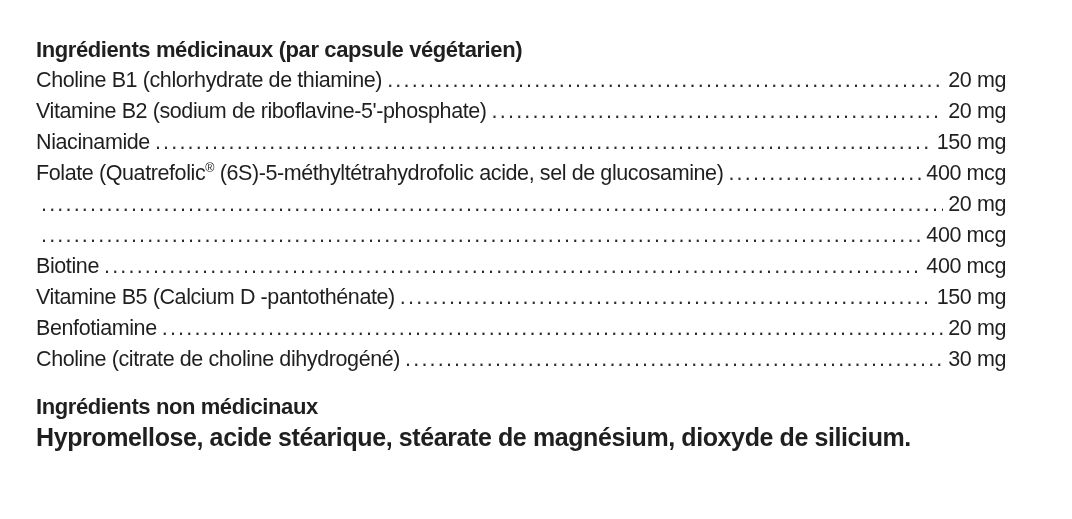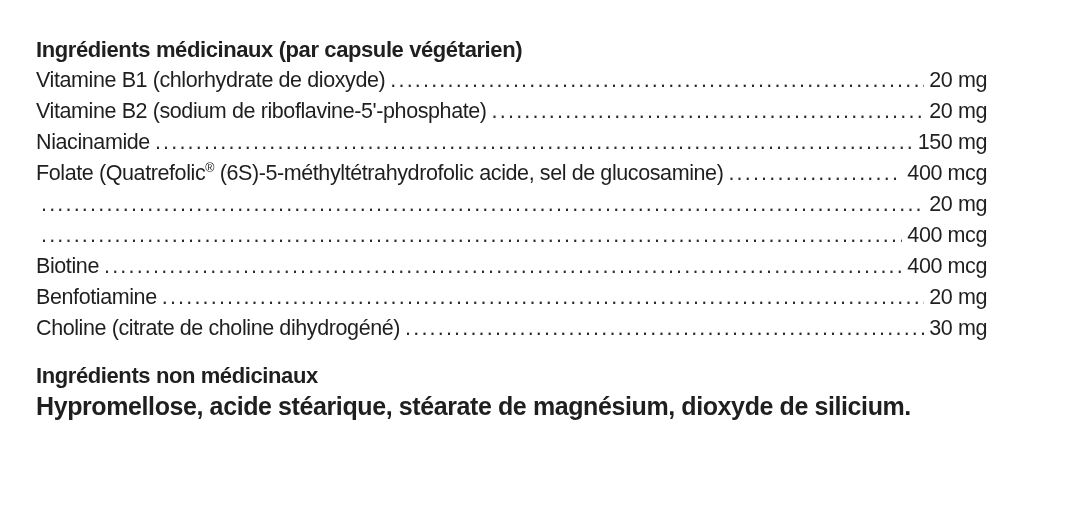--- a/index.html
+++ b/index.html
@@ -6,21 +6,21 @@
   html, body {
     width: 1072px;
     height: 519px;
     background: #ffffff;
     overflow: hidden;
     font-family: "Liberation Sans", "DejaVu Sans", sans-serif;
   }
   .label {
     width: 100%;
     height: 100%;
-    padding: 34px 85px 0 36px;
+    padding: 34px 66px 0 36px;
     color: #1f1f1f;
   }
   .section-heading {
     font-size: 22px;
     font-weight: 700;
     line-height: 31px;
     letter-spacing: -0.4px;
     white-space: nowrap;
   }
   .row {
@@ -68,21 +68,21 @@
 </style>
 </head>
 <body>
 
 <div class="label">
 
   <div class="section-medicinal">
     <div class="section-heading">Ingrédients médicinaux (par capsule végétarien)</div>
 
     <div class="row">
-      <span class="nm">Vitamine B1 (chlorhydrate de dioxyde)</span>
+      <span class="nm">Choline B1 (chlorhydrate de thiamine)</span>
       <span class="leader"></span>
       <span class="amt">20 mg</span>
     </div>
 
     <div class="row">
       <span class="nm">Vitamine B2 (sodium de riboflavine-5'-phosphate)</span>
       <span class="leader"></span>
       <span class="amt">20 mg</span>
     </div>
 
@@ -107,20 +107,25 @@
       <span class="leader"></span>
       <span class="amt">400 mcg</span>
     </div>
 
     <div class="row">
       <span class="nm">Biotine</span>
       <span class="leader"></span>
       <span class="amt">400 mcg</span>
     </div>
 
+    <div class="row">
+      <span class="nm">Vitamine B5 (Calcium D -pantothénate)</span>
+      <span class="leader"></span>
+      <span class="amt">150 mg</span>
+    </div>
 
     <div class="row">
       <span class="nm">Benfotiamine</span>
       <span class="leader"></span>
       <span class="amt">20 mg</span>
     </div>
 
     <div class="row">
       <span class="nm">Choline (citrate de choline dihydrogéné)</span>
       <span class="leader"></span>

